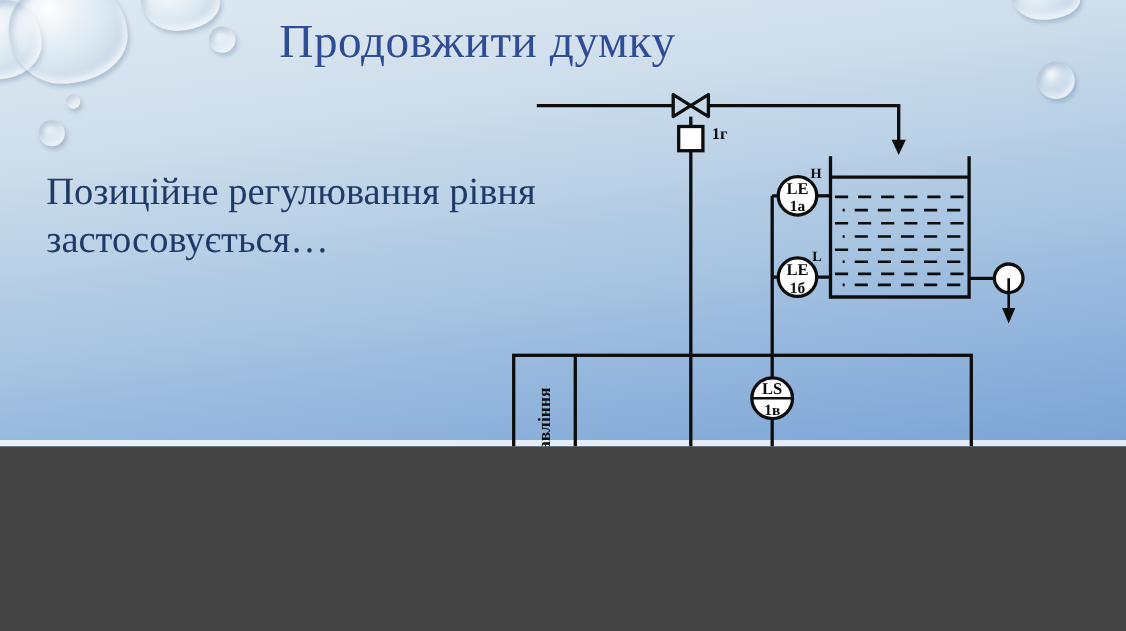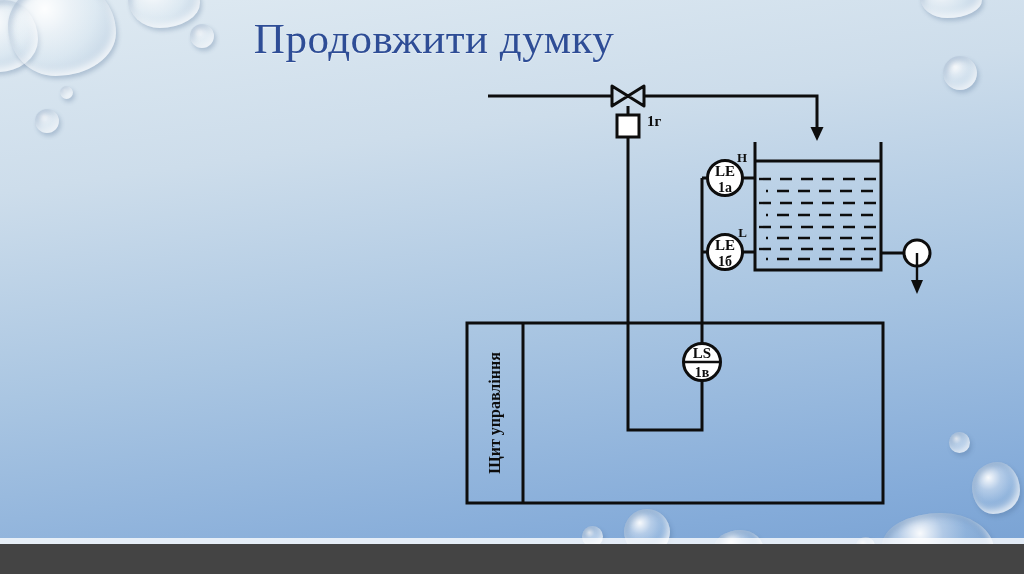--- a/index.html
+++ b/index.html
@@ -1,18 +1,18 @@
 <!DOCTYPE html>
 <html><head>
 <meta charset="utf-8">
 <style>
   html,body{margin:0;padding:0;background:#444;}
   .slide{
     position:relative;
-    width:1024px;height:544px;
+    width:1024px;height:406px;
     overflow:hidden;
     font-family:"Liberation Serif", serif;
     background:linear-gradient(172deg,#dfeaf2 0%,#cdddeb 28%,#aac6e2 58%,#84abd9 90%,#7aa3d4 100%);
   }
   
   .bubble{
     position:absolute;border-radius:50%;
     background:radial-gradient(circle at 34% 30%,
       rgba(255,255,255,0.95) 0%,
       rgba(255,255,255,0.40) 26%,
@@ -70,20 +70,21 @@
   <div class="bubble blob" style="left:972px;top:462px;width:48px;height:52px;"></div>
   <div class="bubble blob" style="left:882px;top:513px;width:112px;height:68px;"></div>
   <div class="bubble" style="left:856px;top:537px;width:19px;height:19px;"></div>
   <div class="bubble" style="left:848px;top:560px;width:15px;height:15px;"></div>
   <div class="bubble" style="left:582px;top:526px;width:21px;height:21px;"></div>
   <div class="bubble" style="left:624px;top:509px;width:46px;height:46px;"></div>
   <div class="bubble blob" style="left:714px;top:530px;width:50px;height:38px;"></div>
   <div class="bottom-strip"></div>
 
   <h1 class="slide-title">Продовжити думку</h1>
+  <div class="body-text">Позиційне регулювання рівня застосовується…</div>
 
   <svg class="diagram" width="1024" height="574" viewBox="0 0 1024 574">
 
     <g>
       <path class="dline" d="M488 96 H612"></path>
       <path class="dline" d="M644 96 H817 V128"></path>
       <polygon class="dfill" points="810.5,127 823.5,127 817,141"></polygon>
     </g>
 
     <g>

